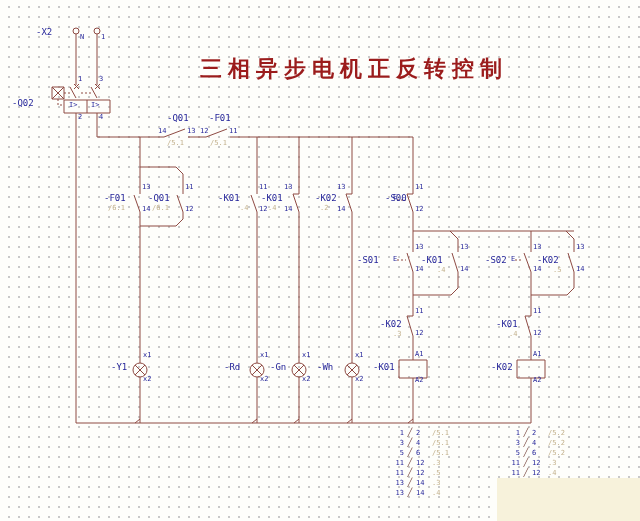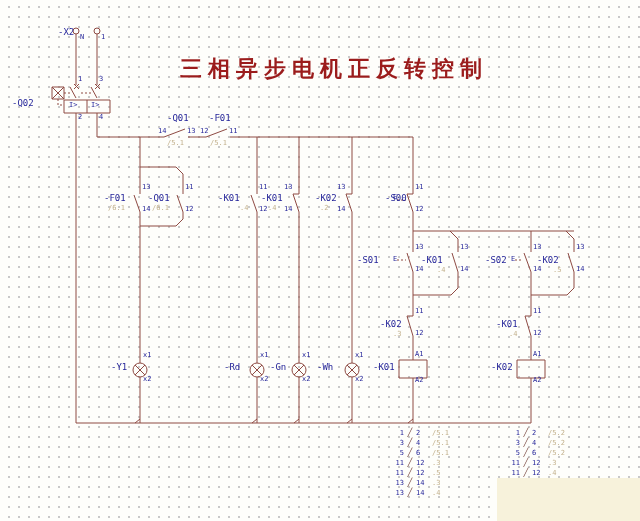--- a/index.html
+++ b/index.html
@@ -5,21 +5,21 @@
   html,body{margin:0;padding:0}
   .stage{position:relative;width:640px;height:521px;overflow:hidden;
     background-color:#fefefb;
     background-image:radial-gradient(circle,#c7c7c7 0.7px,rgba(0,0,0,0) 0.9px);
     background-size:10px 10px;background-position:4px 2px;
     font-family:"DejaVu Sans Mono",monospace}
   .stage svg{position:absolute;left:0;top:0}
   .lbl{position:absolute;font-size:9px;color:#26269a;line-height:1;white-space:nowrap}
   .tn{position:absolute;font-size:7px;color:#26269a;line-height:1;white-space:nowrap}
   .rf{position:absolute;font-size:7px;color:#c2b08c;line-height:1;white-space:nowrap}
-  .title{position:absolute;left:180px;top:56px;font-size:22px;font-weight:bold;
+  .title{position:absolute;left:200px;top:56px;font-size:22px;font-weight:bold;
     color:#9b1c1c;letter-spacing:6px;line-height:1.2;font-family:"DejaVu Sans",sans-serif}
   .wm{position:absolute;left:219px;top:241px;font-size:31px;font-weight:bold;color:#2222cd;
     font-family:"Liberation Serif",serif;line-height:1;
     text-shadow:0 0 3px #ffffff,0 0 3px #ffffff,0 0 5px #ffffff}
   .logo{position:absolute;left:497px;top:478px;width:143px;height:43px;background:#f7f2db}
   .logo .nm{position:absolute;left:18px;top:1px;font-size:23px;font-weight:bold;color:#8d867b;
     letter-spacing:1px;line-height:1;font-family:"DejaVu Sans",sans-serif}
   .logo .dm{position:absolute;left:5px;top:26px;font-size:14px;color:#aba494;line-height:1;
     font-family:"DejaVu Sans",sans-serif}
   .mtable{position:absolute;font-size:7px;line-height:1}
@@ -79,21 +79,21 @@
 
       <circle cx="140" cy="370" r="7"></circle>
       <circle cx="257" cy="370" r="7"></circle>
       <circle cx="299" cy="370" r="7"></circle>
       <circle cx="352" cy="370" r="7"></circle>
     </g>
   </svg>
 
   <div class="title">三相异步电机正反转控制</div>
 
-  <span class="lbl" style="left:58px;top:28px">-X2</span>
+  <span class="lbl" style="left:36px;top:28px">-X2</span>
   <span class="tn" style="left:80px;top:34px">N</span>
   <span class="tn" style="left:101px;top:34px">1</span>
 
   <span class="lbl" style="left:12px;top:99px">-Q02</span>
   <span class="tn" style="left:78px;top:76px">1</span>
   <span class="tn" style="left:99px;top:76px">3</span>
   <span class="tn" style="left:78px;top:114px">2</span>
   <span class="tn" style="left:99px;top:114px">4</span>
   <span class="tn" style="left:69px;top:102px">I&gt;</span>
   <span class="tn" style="left:91px;top:102px">I&gt;</span>

